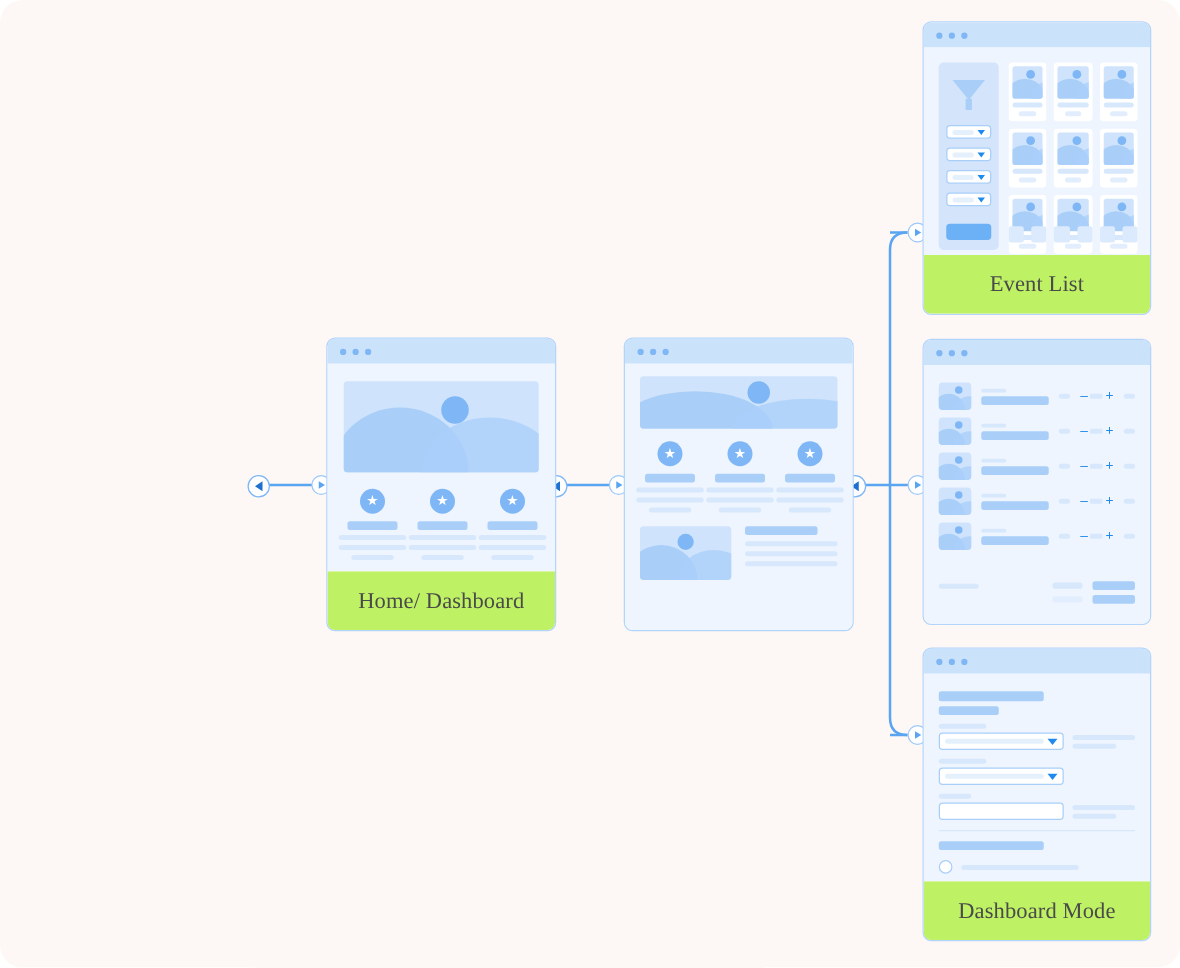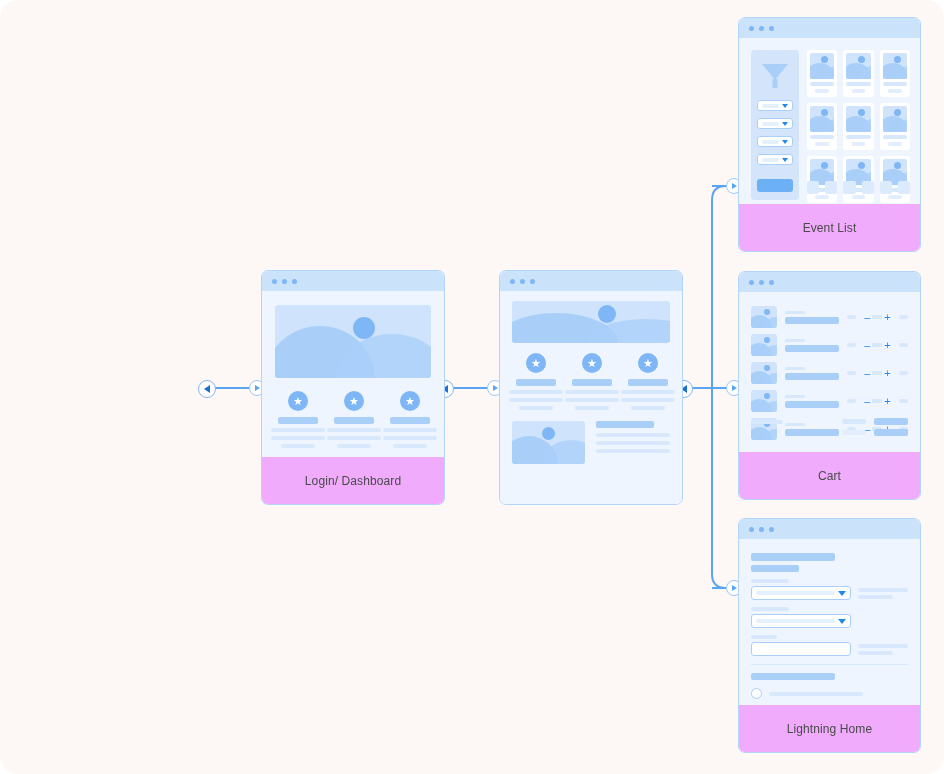--- a/index.html
+++ b/index.html
@@ -39,27 +39,28 @@
   .dot { width: 5px; height: 5px; border-radius: 50%; background: #7fb6f5; }
   .screen {
     flex: 1 1 auto;
     background: #eef5fe;
     position: relative;
     overflow: hidden;
   }
   .caption {
     flex: 0 0 auto;
     height: 47px;
-    background: #f0abfc;
+    background: #bef264;
     display: flex;
     align-items: center;
     justify-content: center;
-    font-size: 12px;
+    font-size: 18px;
     color: #4a4a4a;
     letter-spacing: .1px;
+    font-family: Liberation Serif, serif;
   }
 
   
   .bar { background: #d7e8fc; border-radius: 2px; }
   .bar-md { background: #a9cff9; border-radius: 2px; }
   .bar-lt { background: #e2eefd; border-radius: 2px; }
   .panel { background: #d3e4fb; border-radius: 5px; }
   .btn-primary { background: #6cb0f6; border-radius: 3px; }
   .input {
     background: #ffffff;
@@ -262,21 +263,21 @@
         </div>
         <div class="feat">
           <div class="star-circle">★</div>
           <div class="l1"></div>
           <div class="l2"></div>
           <div class="l3"></div>
           <div class="l4"></div>
         </div>
       </div>
     </div>
-    <div class="caption">Login/ Dashboard</div>
+    <div class="caption">Home/ Dashboard</div>
   </div>
 
   <div class="card" style="left:499px; top:270px; width:184px; height:235px;">
     <div class="titlebar">
       <span class="dot"></span>
       <span class="dot"></span>
       <span class="dot"></span>
     </div>
     <div class="screen">
       <div class="pic" style="position:absolute;left:12px;top:10px;width:158px;height:42px;">
@@ -552,21 +553,20 @@
         <div class="trow">
           <span class="tlabel bar"></span>
           <span class="tval bar-md"></span>
         </div>
         <div class="trow">
           <span class="tlabel bar-lt"></span>
           <span class="tval bar-md"></span>
         </div>
       </div>
     </div>
-    <div class="caption">Cart</div>
   </div>
 
   <div class="card" style="left:738px; top:518px; width:183px; height:235px;">
     <div class="titlebar">
       <span class="dot"></span>
       <span class="dot"></span>
       <span class="dot"></span>
     </div>
     <div class="screen">
       <div class="lm">
@@ -607,16 +607,16 @@
 
         <div class="lm-h2" style="width:84px;margin-bottom:8px;"></div>
 
         <div class="radio-row">
           <span class="radio"></span>
           <span class="rl" style="width:94px;"></span>
         </div>
 
       </div>
     </div>
-    <div class="caption">Lightning Home</div>
+    <div class="caption">Dashboard Mode</div>
   </div>
 
 </div>
 
 </body></html>

